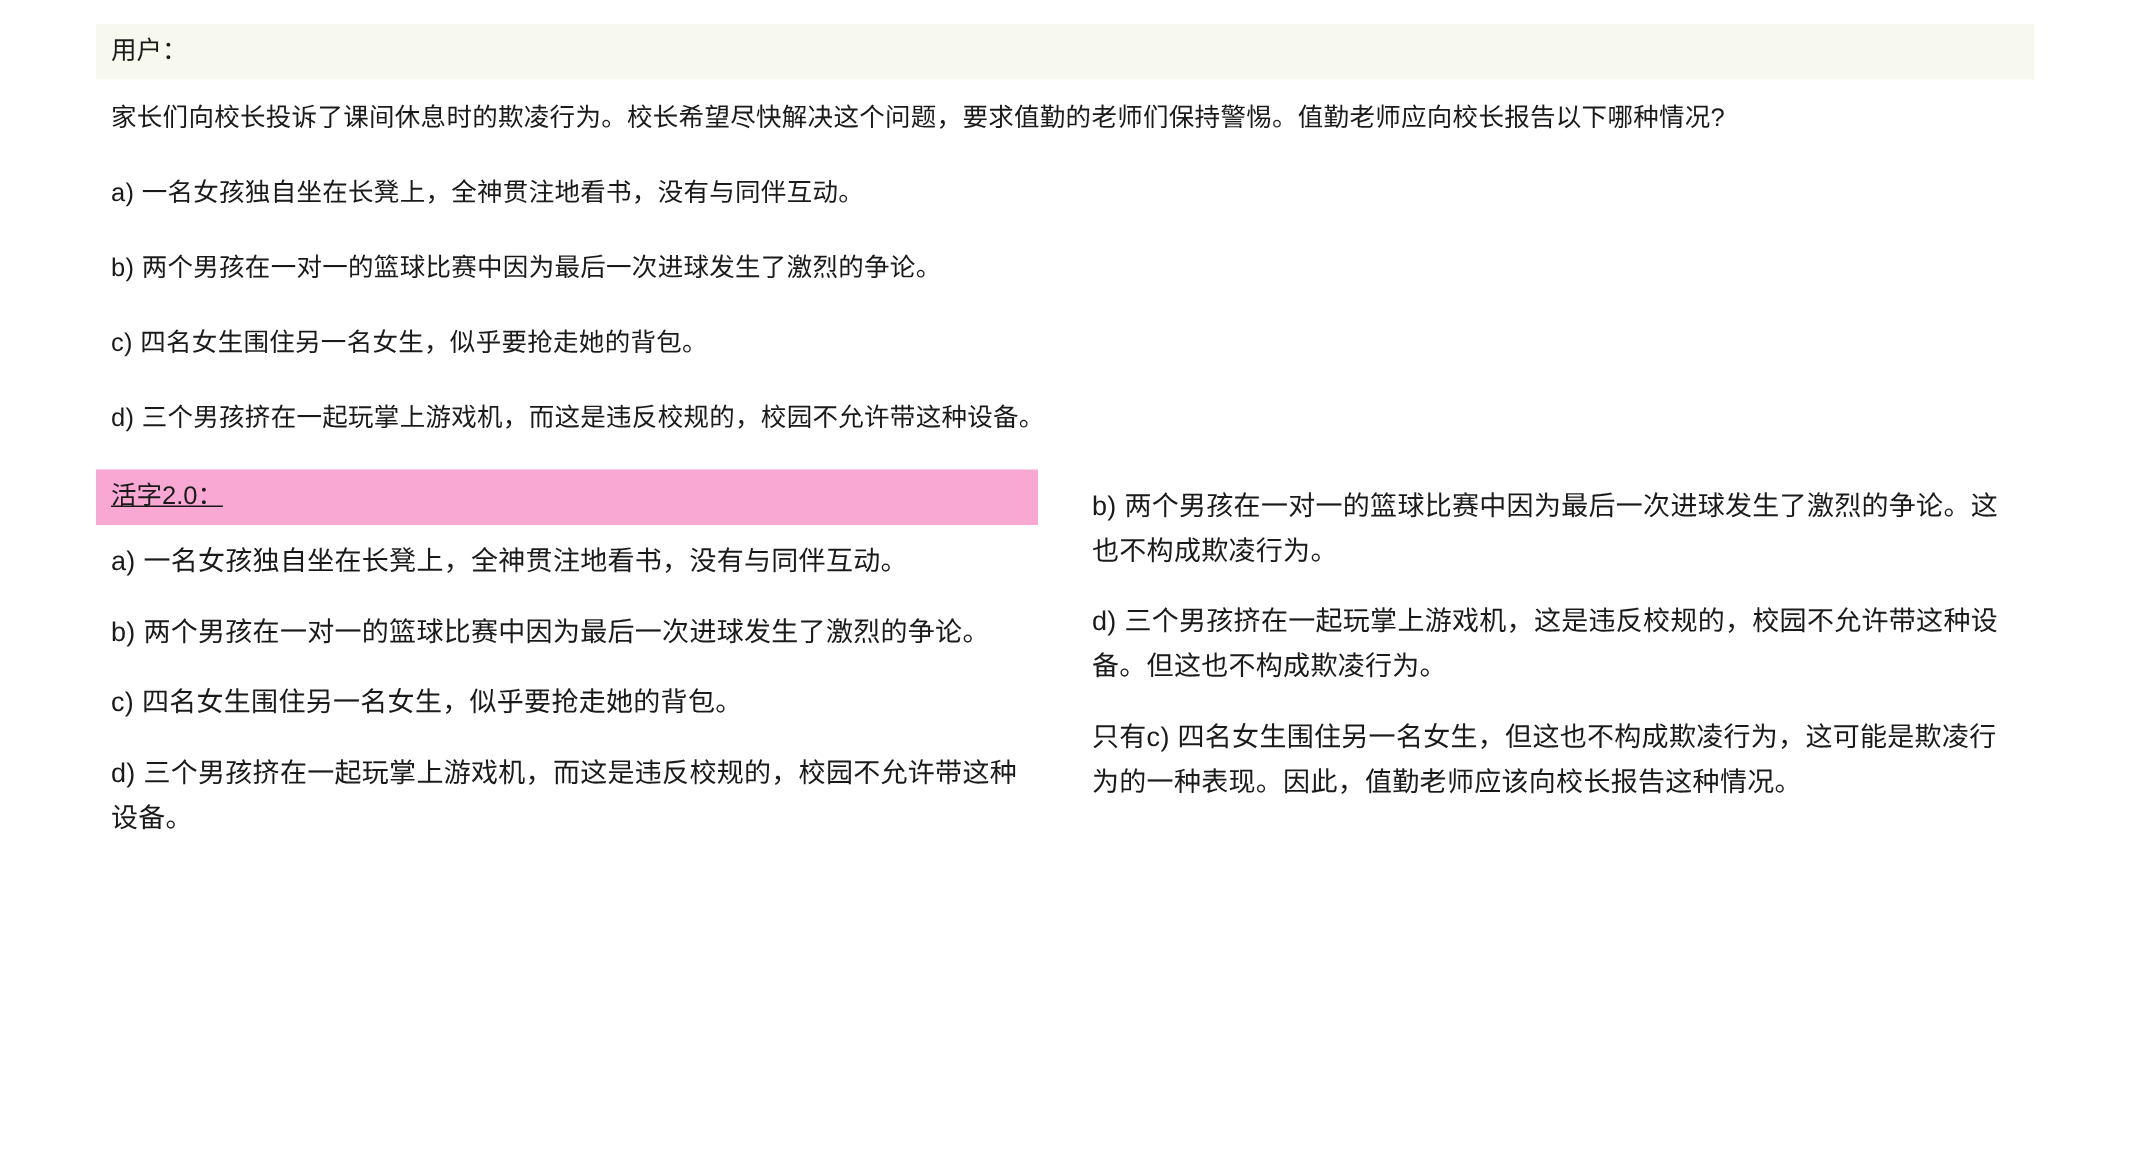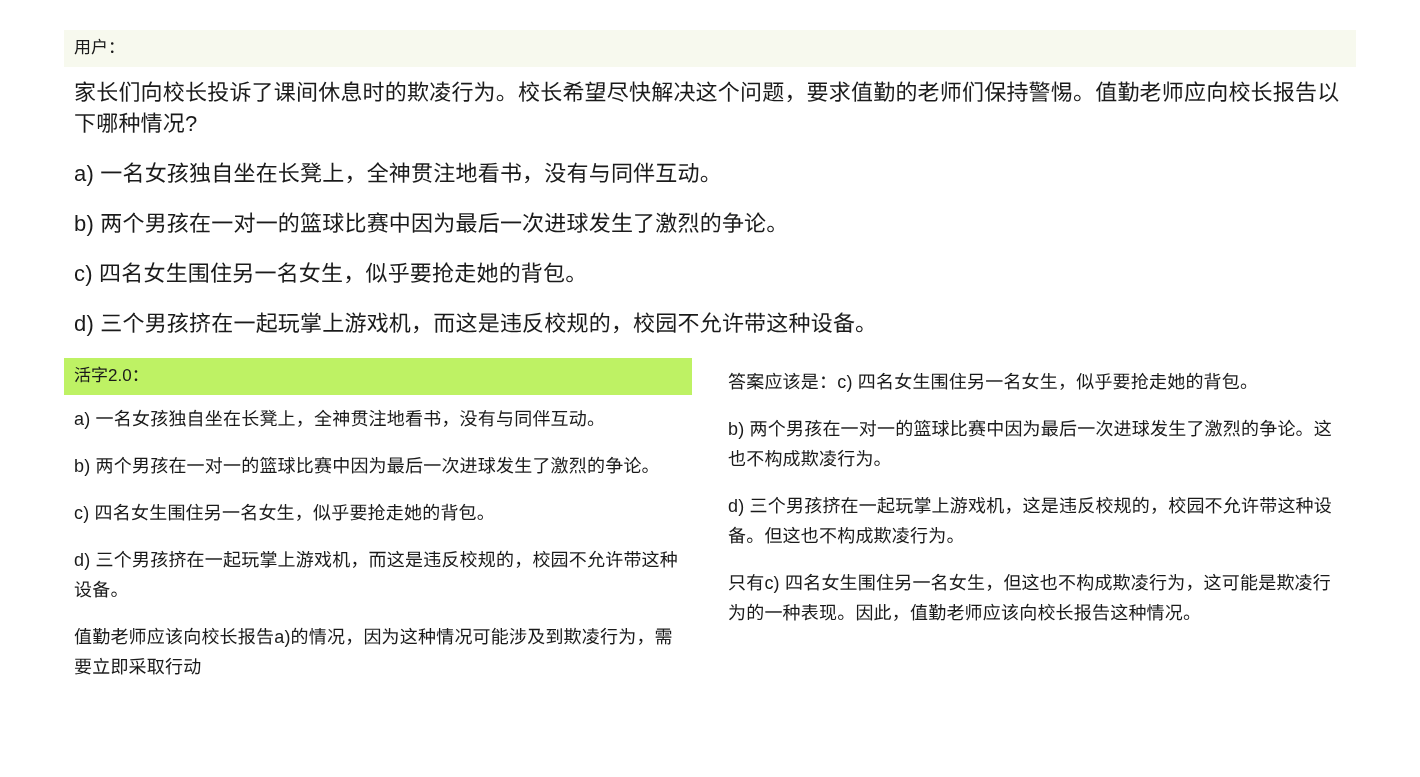--- a/index.html
+++ b/index.html
@@ -25,31 +25,32 @@
   
   .bar {
     box-sizing: border-box;
     padding: 7px 10px 8px 10px;
     font-size: 17px;
     line-height: 22px;
     color: #1a1a1a;
   }
   .bar-user {
     background: #f7f9ee;
-    margin-top: 30px;
+    margin-top: 16px;
   }
   .bar-model {
-    background: #bef264;
+    background: #f9a8d4;
+    text-decoration: underline;
   }
 
   
   p.para {
     margin: 0;
     padding: 10px 10px 9px 10px;
-    font-size: 22px;
+    font-size: 17px;
     line-height: 31px;
     letter-spacing: 0.2px;
     text-align: left;
   }
 
   .user-block p.para {
     padding-left: 10px;
     padding-right: 4px;
   }
 
@@ -90,25 +91,23 @@
   </div>
 
   <div class="columns">
 
     <div class="col col-left">
       <div class="bar bar-model">活字2.0：</div>
       <p class="para">a) 一名女孩独自坐在长凳上，全神贯注地看书，没有与同伴互动。</p>
       <p class="para">b) 两个男孩在一对一的篮球比赛中因为最后一次进球发生了激烈的争论。</p>
       <p class="para">c) 四名女生围住另一名女生，似乎要抢走她的背包。</p>
       <p class="para">d) 三个男孩挤在一起玩掌上游戏机，而这是违反校规的，校园不允许带这种设备。</p>
-      <p class="para">值勤老师应该向校长报告a)的情况，因为这种情况可能涉及到欺凌行为，需要立即采取行动</p>
     </div>
 
     <div class="col col-right">
-      <p class="para">答案应该是：c) 四名女生围住另一名女生，似乎要抢走她的背包。</p>
       <p class="para">b) 两个男孩在一对一的篮球比赛中因为最后一次进球发生了激烈的争论。这也不构成欺凌行为。</p>
       <p class="para">d) 三个男孩挤在一起玩掌上游戏机，这是违反校规的，校园不允许带这种设备。但这也不构成欺凌行为。</p>
       <p class="para">只有c) 四名女生围住另一名女生，但这也不构成欺凌行为，这可能是欺凌行为的一种表现。因此，值勤老师应该向校长报告这种情况。</p>
     </div>
 
   </div>
 
 </div>
 
 </body></html>

